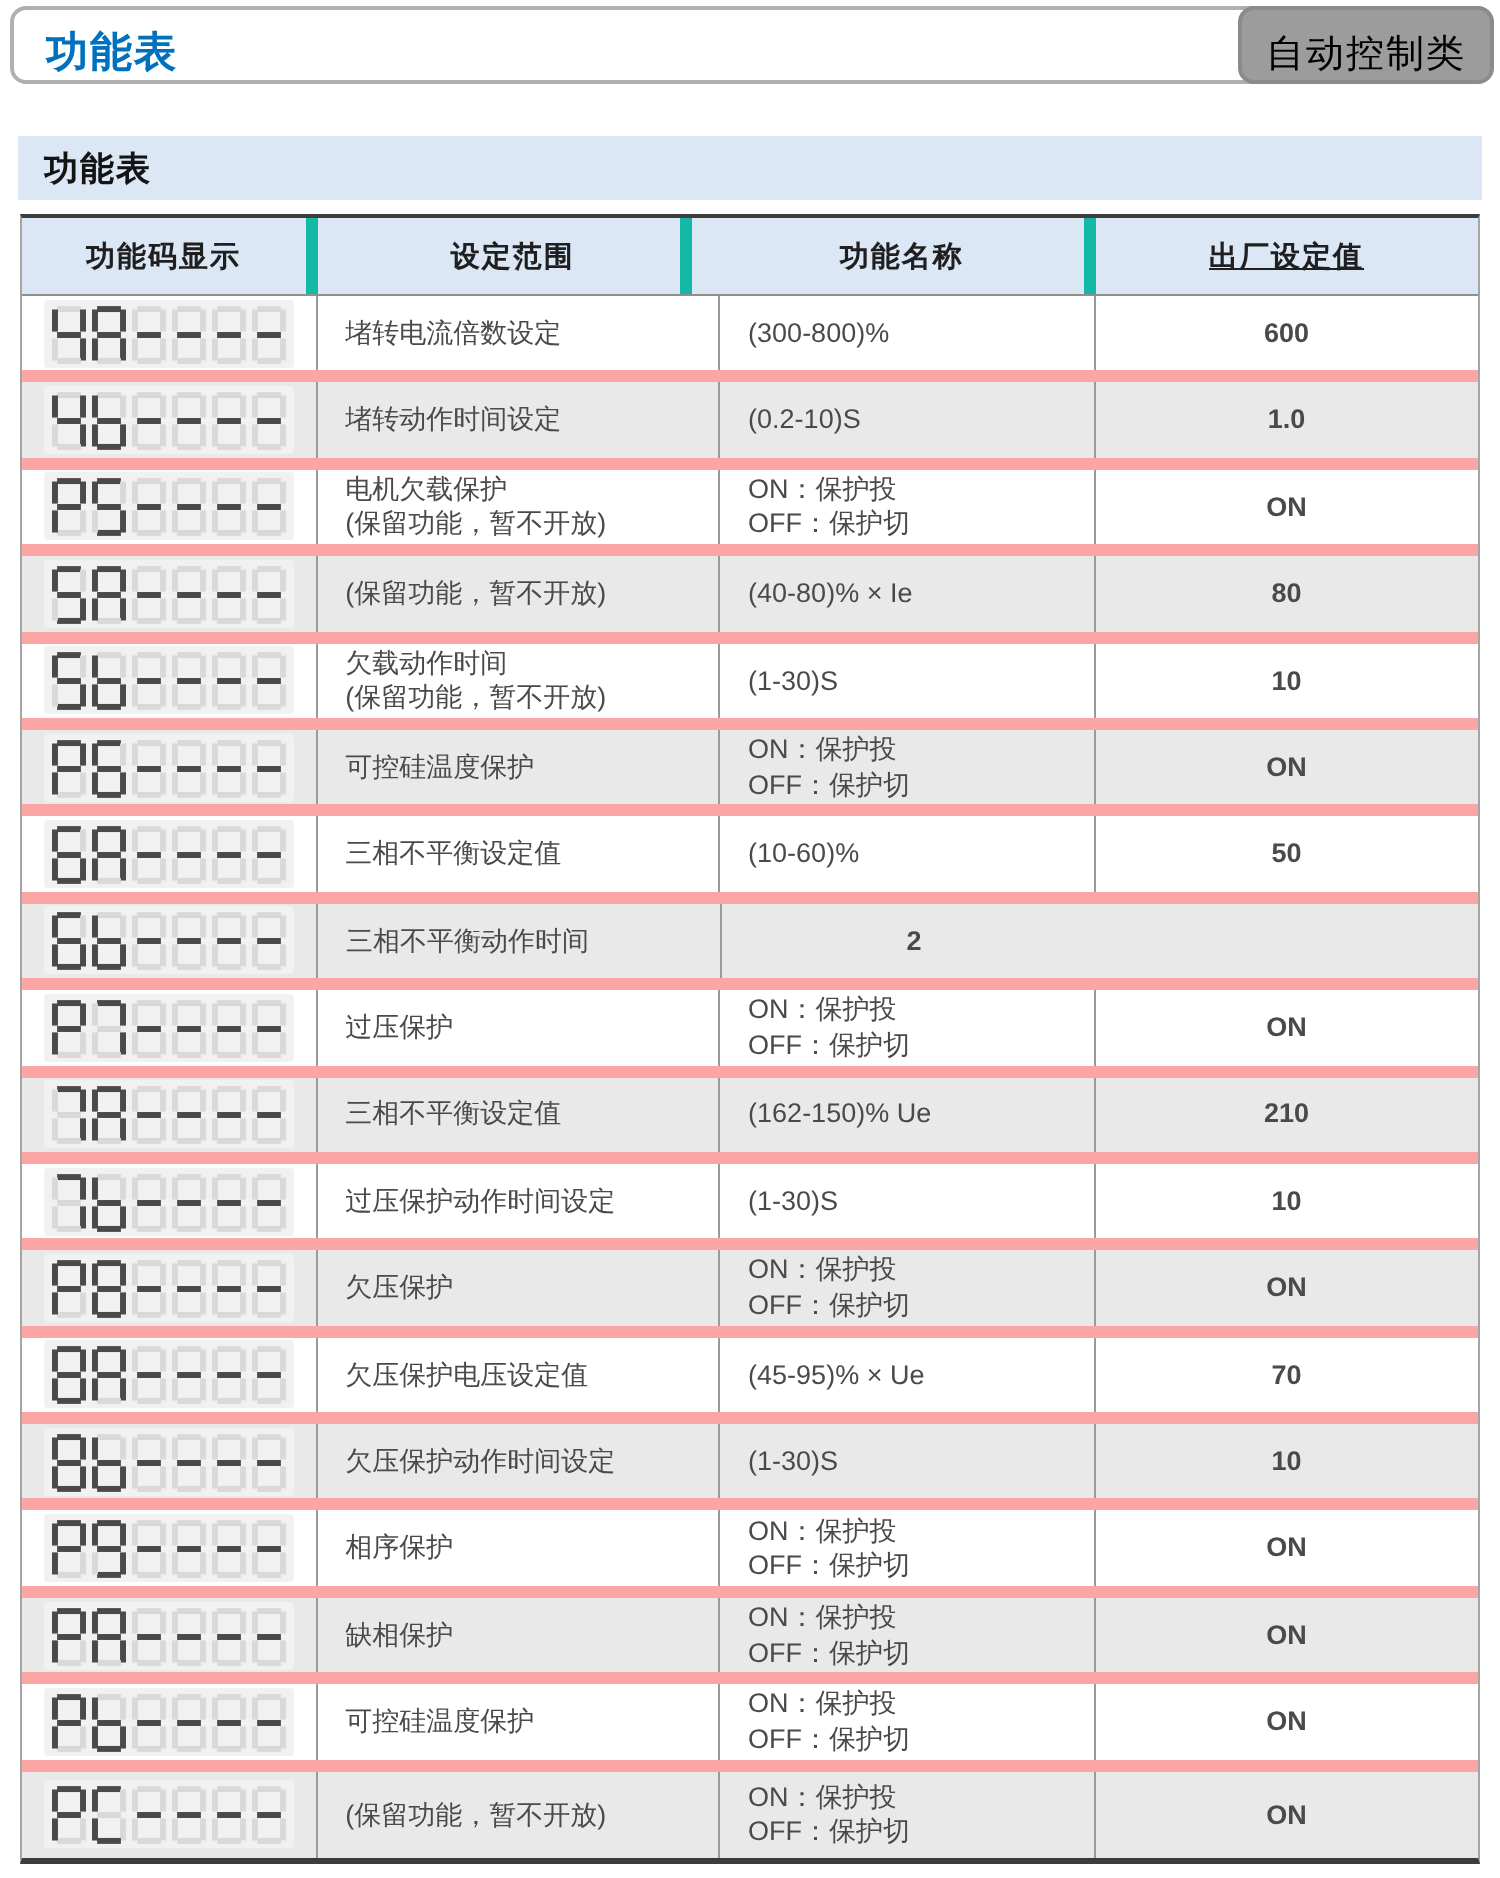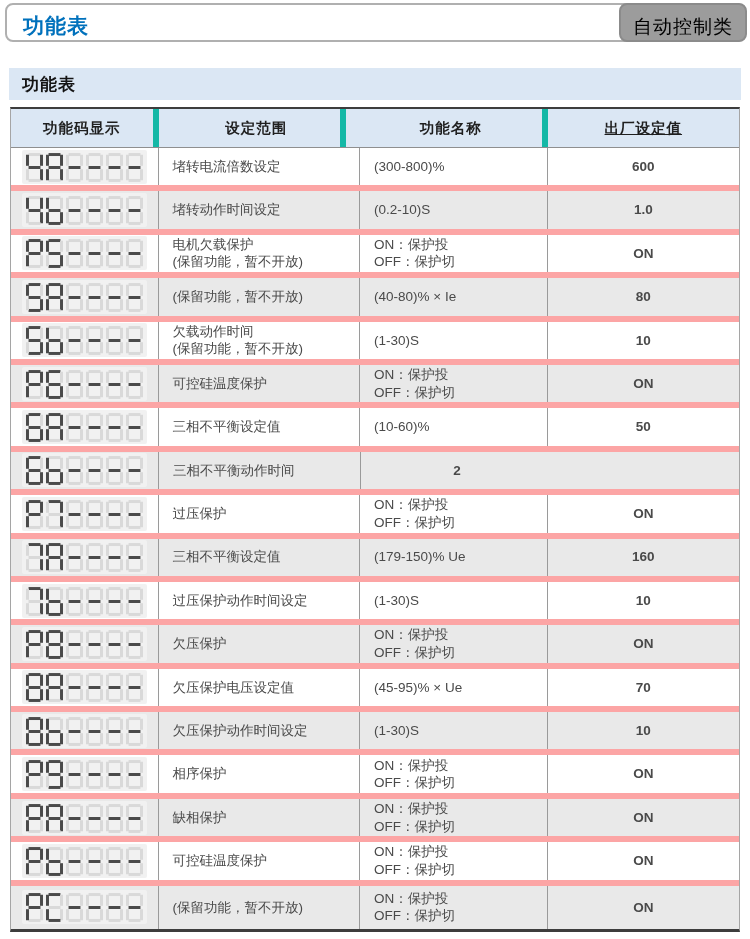--- a/index.html
+++ b/index.html
@@ -763,24 +763,24 @@
               <rect x="0" y="19" width="3.5" height="13" fill="#d9d9d9"></rect>
               <rect x="0" y="2" width="3.5" height="13" fill="#d9d9d9"></rect>
               <rect x="3" y="15.25" width="14" height="3.5" fill="#4a4a4a"></rect>
             </svg>
           </div>
         </div>
         <div class="cell c2">
           <div class="txt">三相不平衡设定值</div>
         </div>
         <div class="cell c3">
-          <div class="txt">(179-150)% Ue</div>
-        </div>
-        <div class="cell c4">
-          <div class="txt">160</div>
+          <div class="txt">(162-150)% Ue</div>
+        </div>
+        <div class="cell c4">
+          <div class="txt">210</div>
         </div>
       </div>
       <div class="row">
         <div class="cell c1">
           <div class="lcd">
             <svg width="17" height="29" viewBox="0 0 20 34">
               <rect x="3" y="0" width="14" height="3.5" fill="#4a4a4a"></rect>
               <rect x="16.5" y="2" width="3.5" height="13" fill="#4a4a4a"></rect>
               <rect x="16.5" y="19" width="3.5" height="13" fill="#4a4a4a"></rect>
               <rect x="3" y="30.5" width="14" height="3.5" fill="#d9d9d9"></rect>

